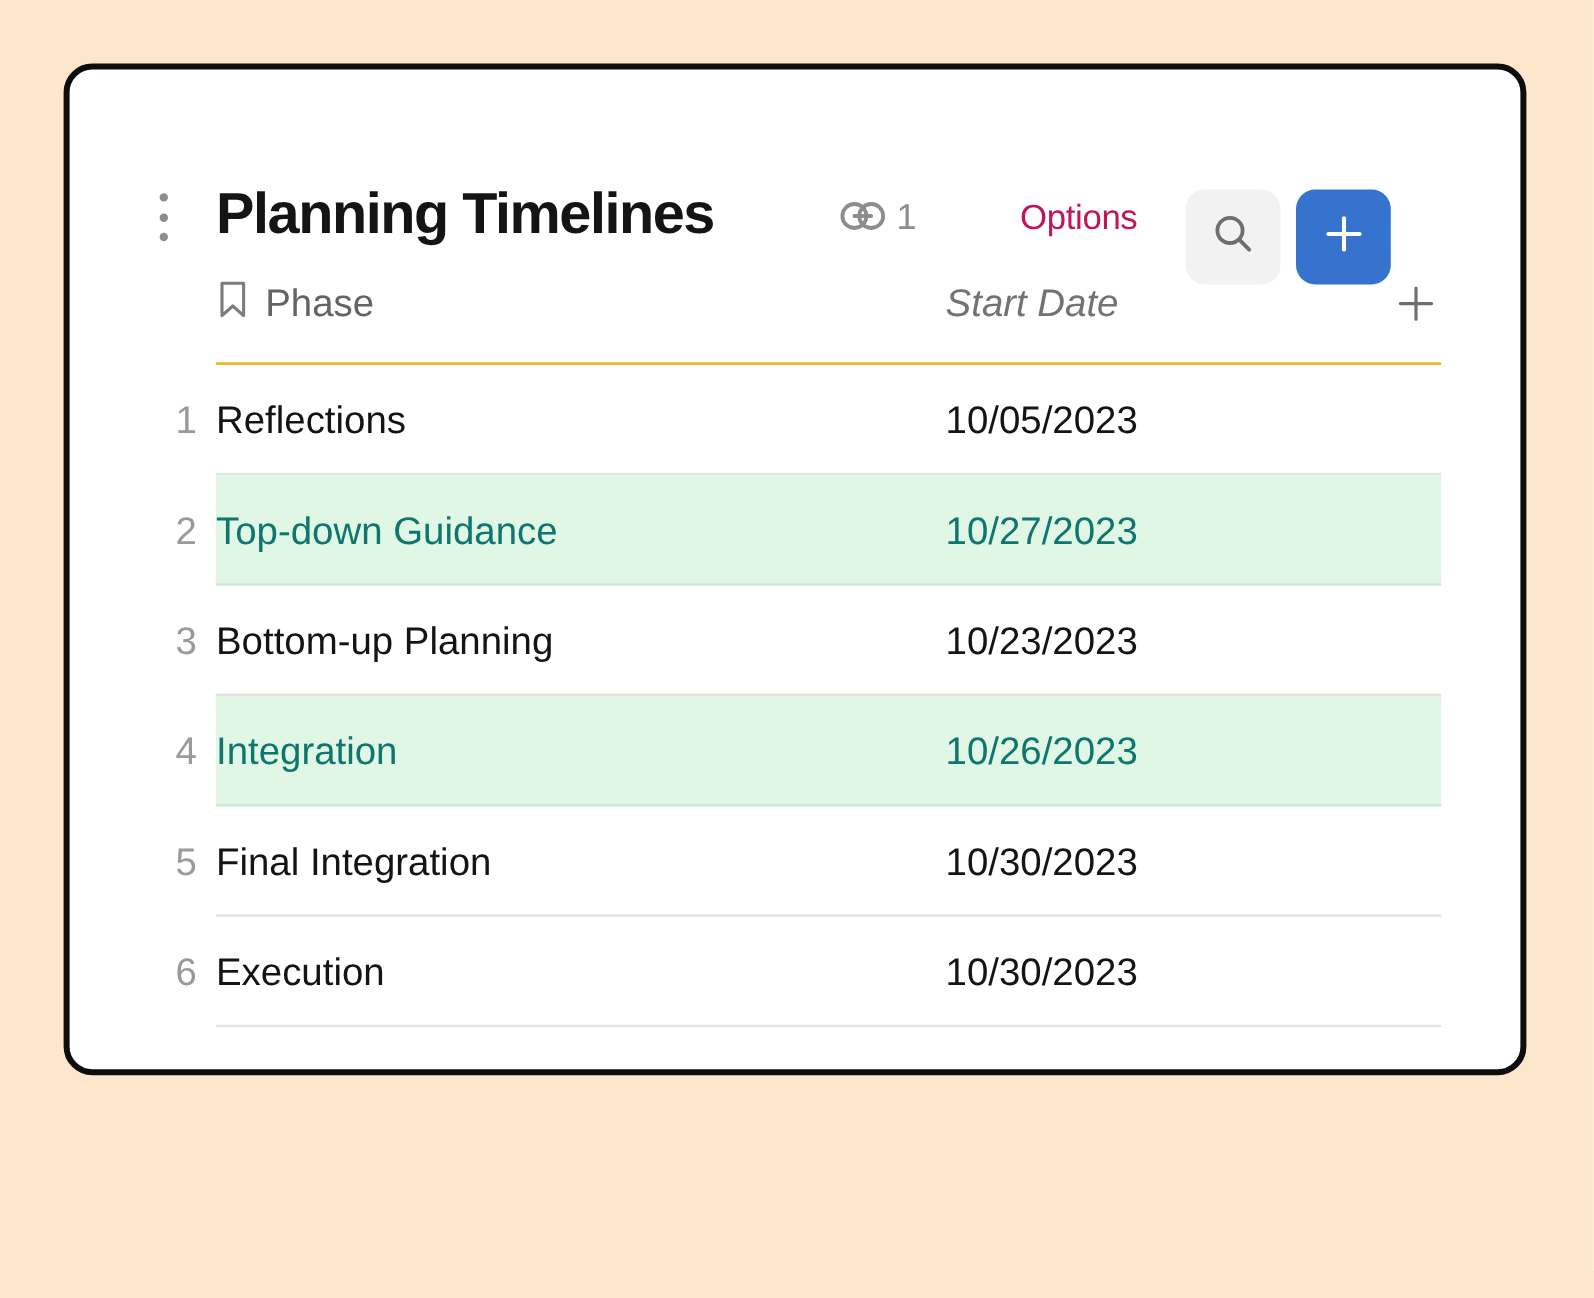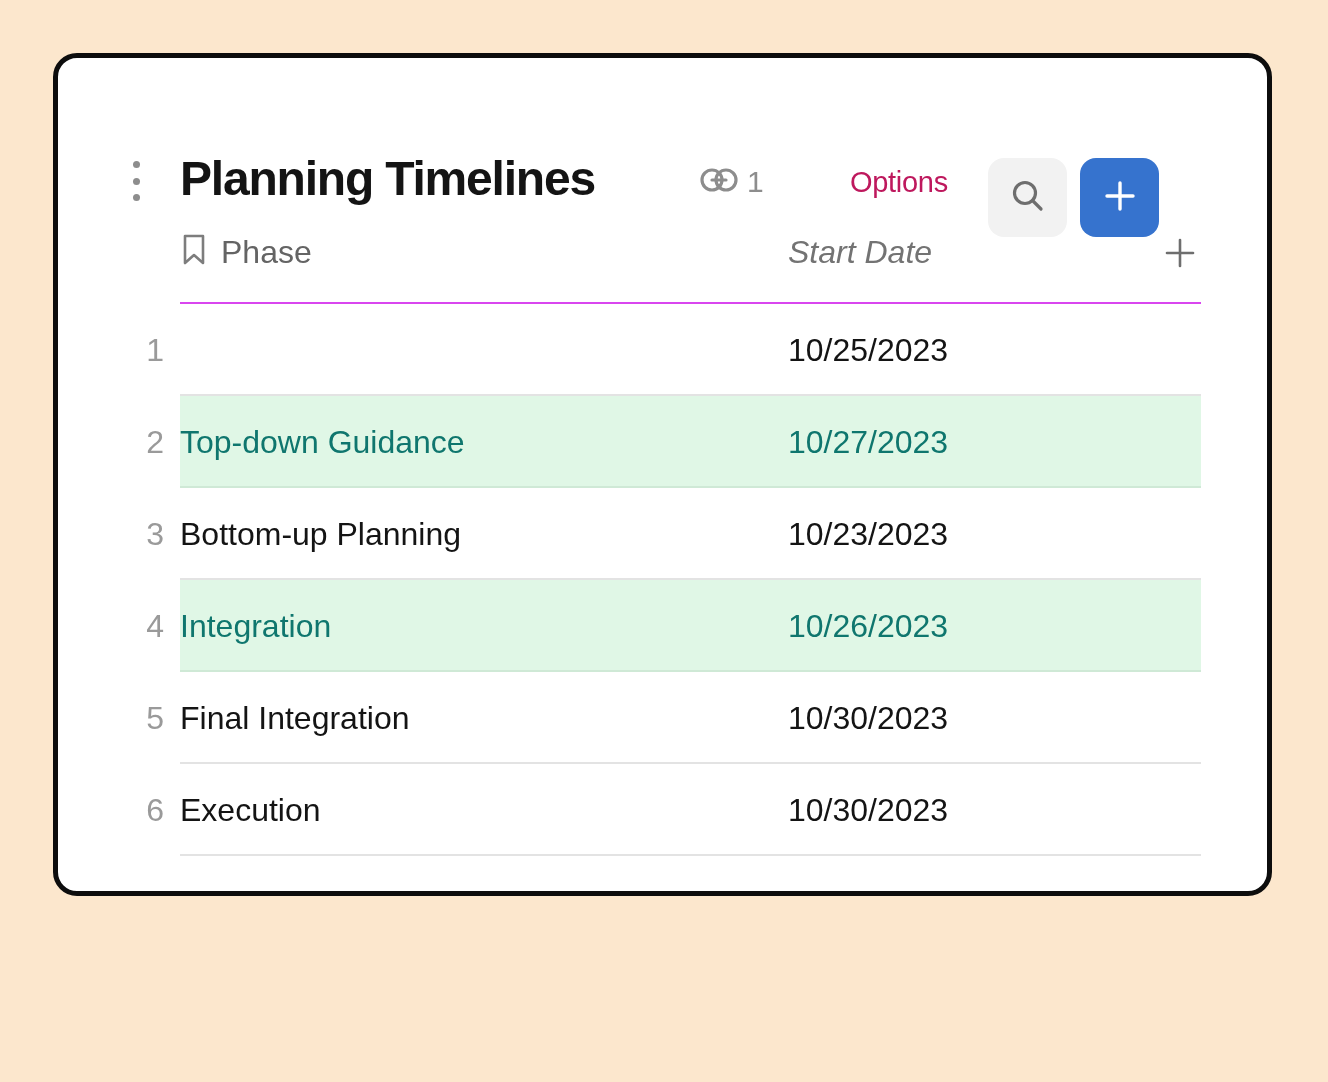--- a/index.html
+++ b/index.html
@@ -131,21 +131,21 @@
   #table {
     position: absolute;
     left: 0;
     top: 160px;
     width: 100%;
   }
 
   .col-head-row {
     position: relative;
     height: 84px;
-    border-bottom: 2px solid #d946ef;
+    border-bottom: 2px solid #eab308;
     margin-left: 122px;
     margin-right: 66px;
   }
   #head-phase {
     position: absolute;
     left: 0;
     top: 12px;
     display: flex;
     align-items: center;
     gap: 13px;
@@ -319,21 +319,22 @@
           <line x1="17" y1="4" x2="17" y2="30" stroke="#6e6e6e" stroke-width="2.6" stroke-linecap="round"></line>
           <line x1="4" y1="17" x2="30" y2="17" stroke="#6e6e6e" stroke-width="2.6" stroke-linecap="round"></line>
         </svg>
       </div>
     </div>
 
     <div id="rows-container">
         <div class="row">
           <div class="row-num">1</div>
           <div class="row-inner"></div>
-          <div class="cell-date">10/25/2023</div>
+          <div class="cell-phase">Reflections</div>
+          <div class="cell-date">10/05/2023</div>
         </div>
         <div class="row highlighted">
           <div class="row-num">2</div>
           <div class="row-inner"></div>
           <div class="cell-phase">Top-down Guidance</div>
           <div class="cell-date">10/27/2023</div>
         </div>
         <div class="row">
           <div class="row-num">3</div>
           <div class="row-inner"></div>

